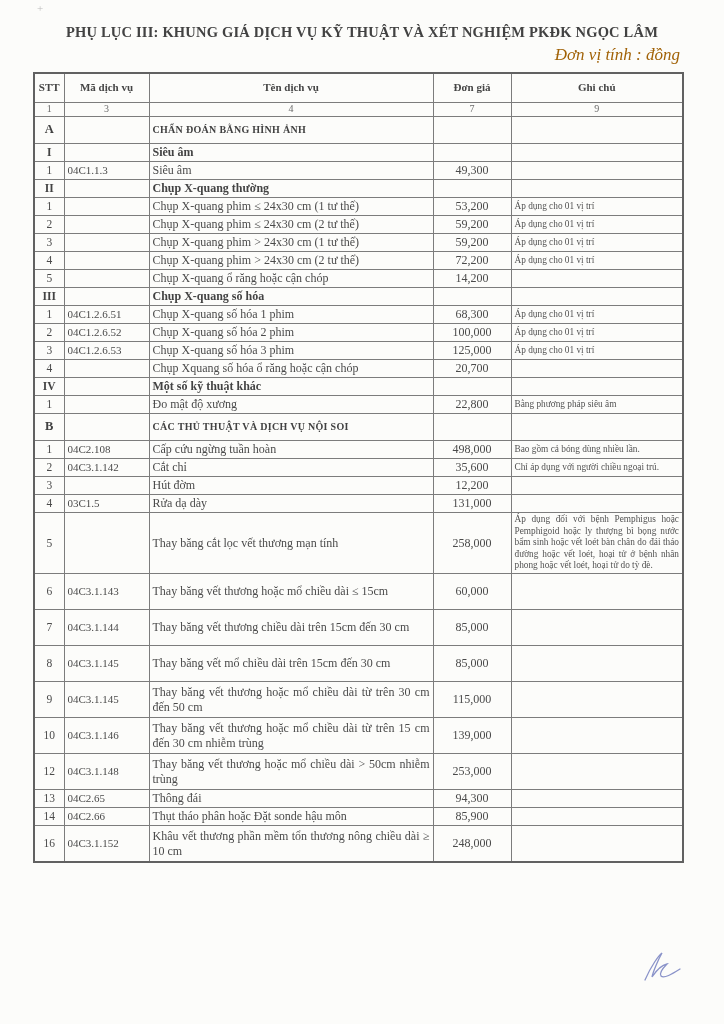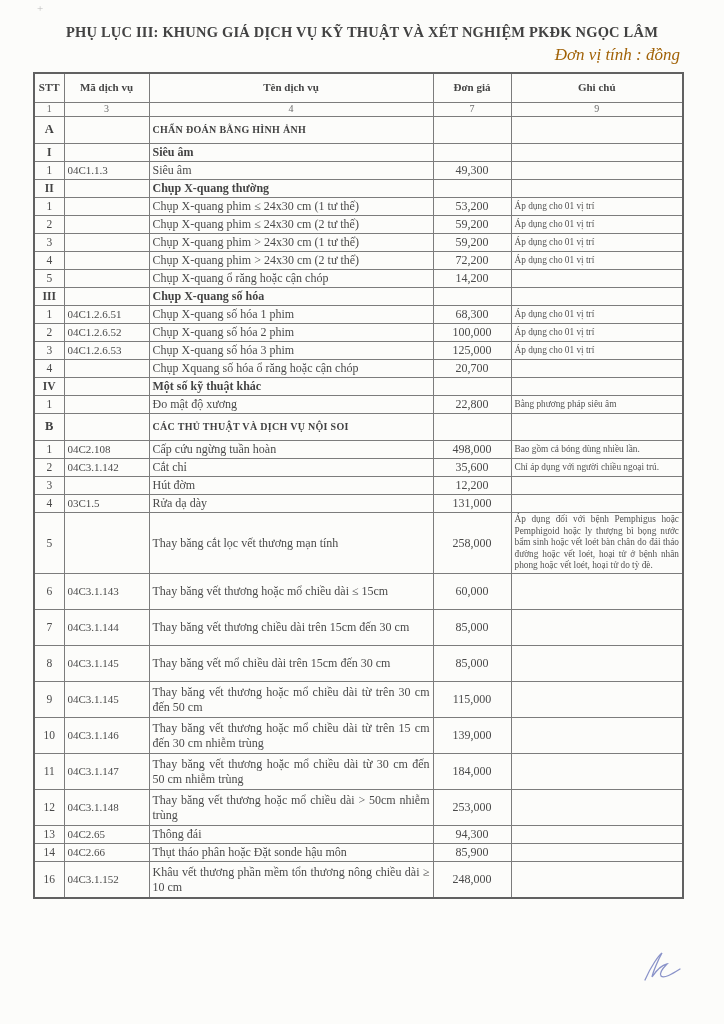--- a/index.html
+++ b/index.html
@@ -269,27 +269,20 @@
           <td class="cell-note"></td>
         </tr>
         <tr class="row-item lines-2">
           <td class="cell-stt">10</td>
           <td class="cell-code">04C3.1.146</td>
           <td class="cell-name">Thay băng vết thương hoặc mổ chiều dài từ trên 15 cm đến 30 cm nhiễm trùng</td>
           <td class="cell-price">139,000</td>
           <td class="cell-note"></td>
         </tr>
         <tr class="row-item lines-2">
-          <td class="cell-stt">11</td>
-          <td class="cell-code">04C3.1.147</td>
-          <td class="cell-name">Thay băng vết thương hoặc mổ chiều dài từ 30 cm đến 50 cm nhiễm trùng</td>
-          <td class="cell-price">184,000</td>
-          <td class="cell-note"></td>
-        </tr>
-        <tr class="row-item lines-2">
           <td class="cell-stt">12</td>
           <td class="cell-code">04C3.1.148</td>
           <td class="cell-name">Thay băng vết thương hoặc mổ chiều dài &gt; 50cm nhiễm trùng</td>
           <td class="cell-price">253,000</td>
           <td class="cell-note"></td>
         </tr>
         <tr class="row-item">
           <td class="cell-stt">13</td>
           <td class="cell-code">04C2.65</td>
           <td class="cell-name">Thông đái</td>

